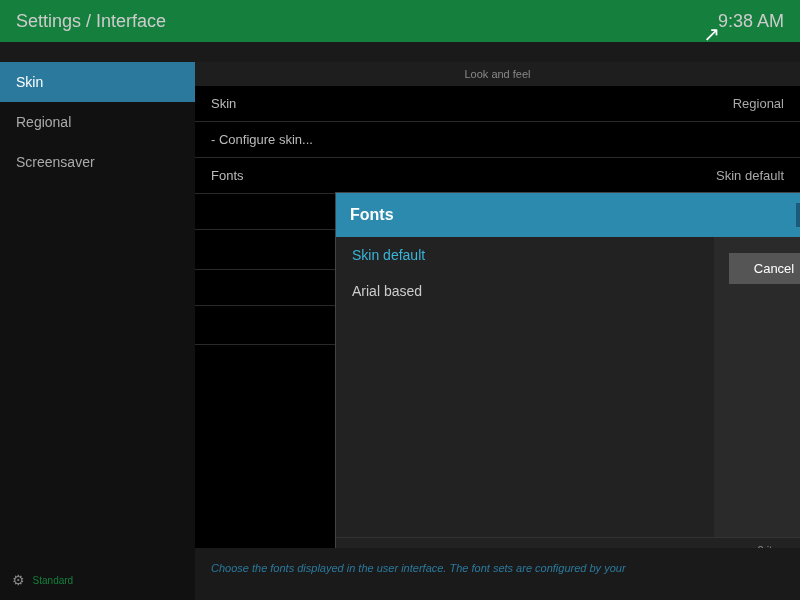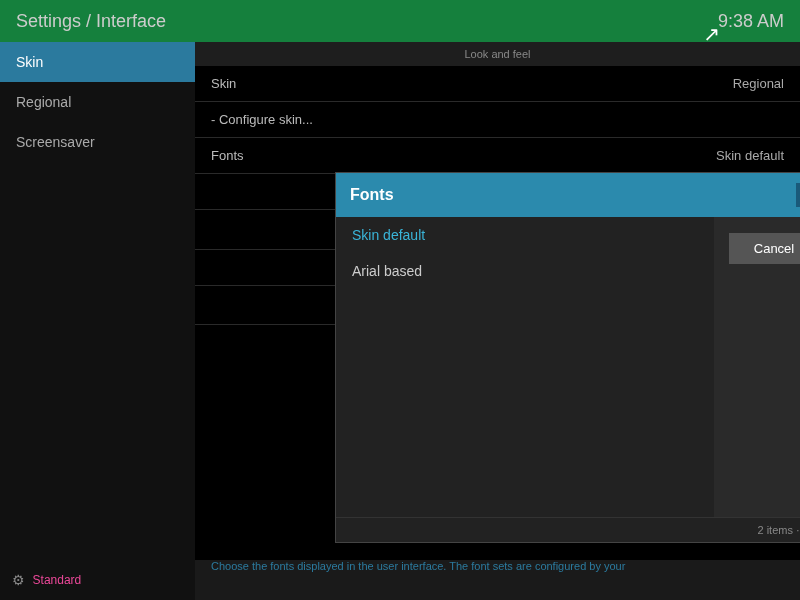--- a/index.html
+++ b/index.html
@@ -29,20 +29,21 @@
     }
     .header-time {
       font-size: 18px;
       color: #ccc;
     }
 
     
     .main-layout {
       display: flex;
       height: calc(600px - 42px - 40px);
+      margin-top: 20px;
     }
 
     
     .sidebar {
       width: 195px;
       background: #111;
       flex-shrink: 0;
     }
     .sidebar-item {
       padding: 12px 16px;
@@ -87,22 +88,22 @@
       background: #2b7a9e;
       color: #fff;
       padding: 2px 8px;
     }
     .bottom-bar-icon {
       color: #888;
       margin-right: 8px;
       font-size: 14px;
     }
     .bottom-bar-label {
-      font-size: 12px;
-      color: #ec4899;
+      font-size: 10px;
+      color: #15803d;
     }
 
     
     .toggle {
       width: 36px;
       height: 18px;
       background: #333;
       border-radius: 9px;
       position: relative;
       display: inline-block;
@@ -314,15 +315,15 @@
         <span>2 items · 1/1</span>
       </div>
     </div>
   </div>
 </div>
 
 <div style="position:absolute;bottom:0;left:0;width:195px;height:40px;background:#111;display:flex;align-items:center;padding:0 12px;">
   <span class="bottom-bar-icon">⚙</span>
   <span class="bottom-bar-label">Standard</span>
 </div>
-<div style="position:absolute;bottom:0;left:195px;right:0;height:40px;background:#1a1a1a;display:flex;padding:0 16px;">
+<div style="position:absolute;bottom:12px;left:195px;right:0;height:40px;background:#1a1a1a;display:flex;align-items:center;padding:0 16px;font-style:italic;">
   <span style="font-size:11px;color:#2b7a9e;">Choose the fonts displayed in the user interface. The font sets are configured by your</span>
 </div>
 
 </body></html>

